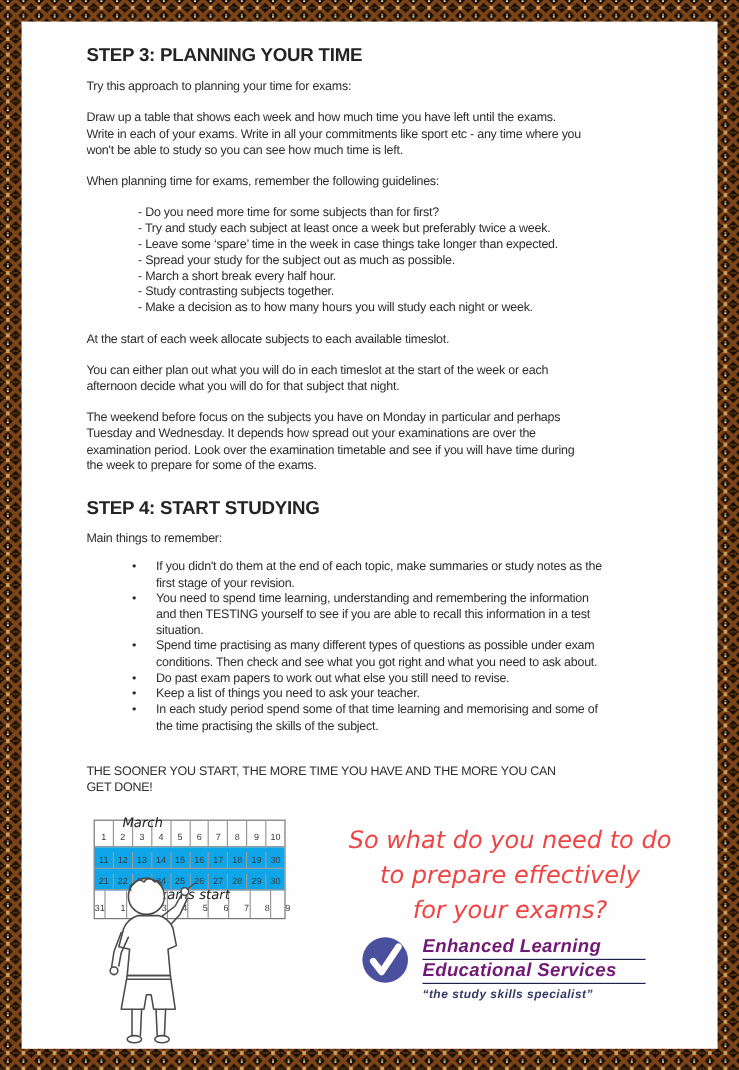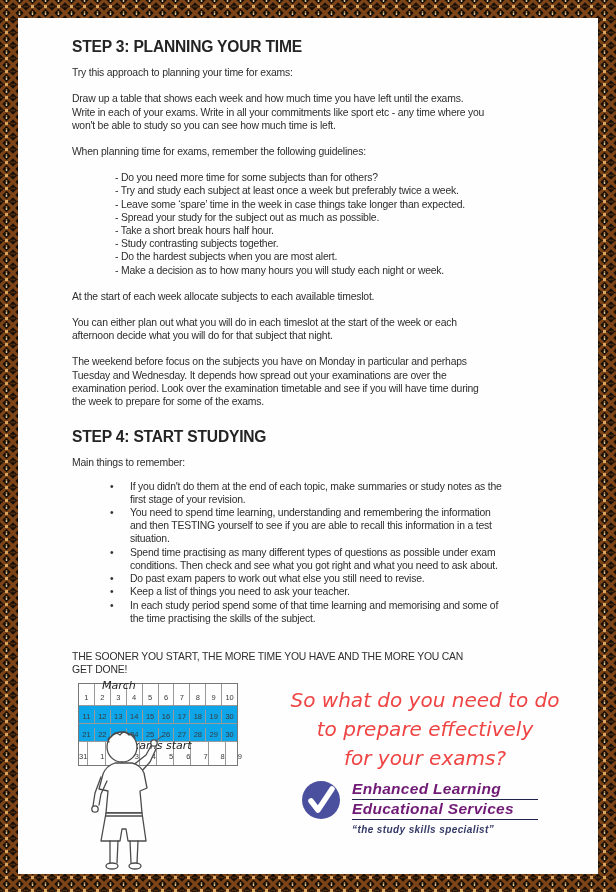--- a/index.html
+++ b/index.html
@@ -109,27 +109,26 @@
 
     <h2 class="step-title">STEP 3: PLANNING YOUR TIME</h2>
     <p class="para">Try this approach to planning your time for exams:</p>
     <p class="para">Draw up a table that shows each week and how much time you have left until the exams.
 Write in each of your exams. Write in all your commitments like sport etc - any time where you
 won't be able to study so you can see how much time is left.</p>
     <p class="para">When planning time for exams, remember the following guidelines:</p>
 
     <ul class="guidelines">
 
-    <li>- Do you need more time for some subjects than for others?</li>
+    <li>- Do you need more time for some subjects than for first?</li>
         <li>- Try and study each subject at least once a week but preferably twice a week.</li>
         <li>- Leave some ‘spare’ time in the week in case things take longer than expected.</li>
         <li>- Spread your study for the subject out as much as possible.</li>
-        <li>- Take a short break hours half hour.</li>
+        <li>- March a short break every half hour.</li>
         <li>- Study contrasting subjects together.</li>
-        <li>- Do the hardest subjects when you are most alert.</li>
         <li>- Make a decision as to how many hours you will study each night or week.</li>
       </ul>
 
     <p class="para">At the start of each week allocate subjects to each available timeslot.</p>
     <p class="para">You can either plan out what you will do in each timeslot at the start of the week or each
 afternoon decide what you will do for that subject that night.</p>
     <p class="para">The weekend before focus on the subjects you have on Monday in particular and perhaps
 Tuesday and Wednesday. It depends how spread out your examinations are over the
 examination period. Look over the examination timetable and see if you will have time during
 the week to prepare for some of the exams.</p>

